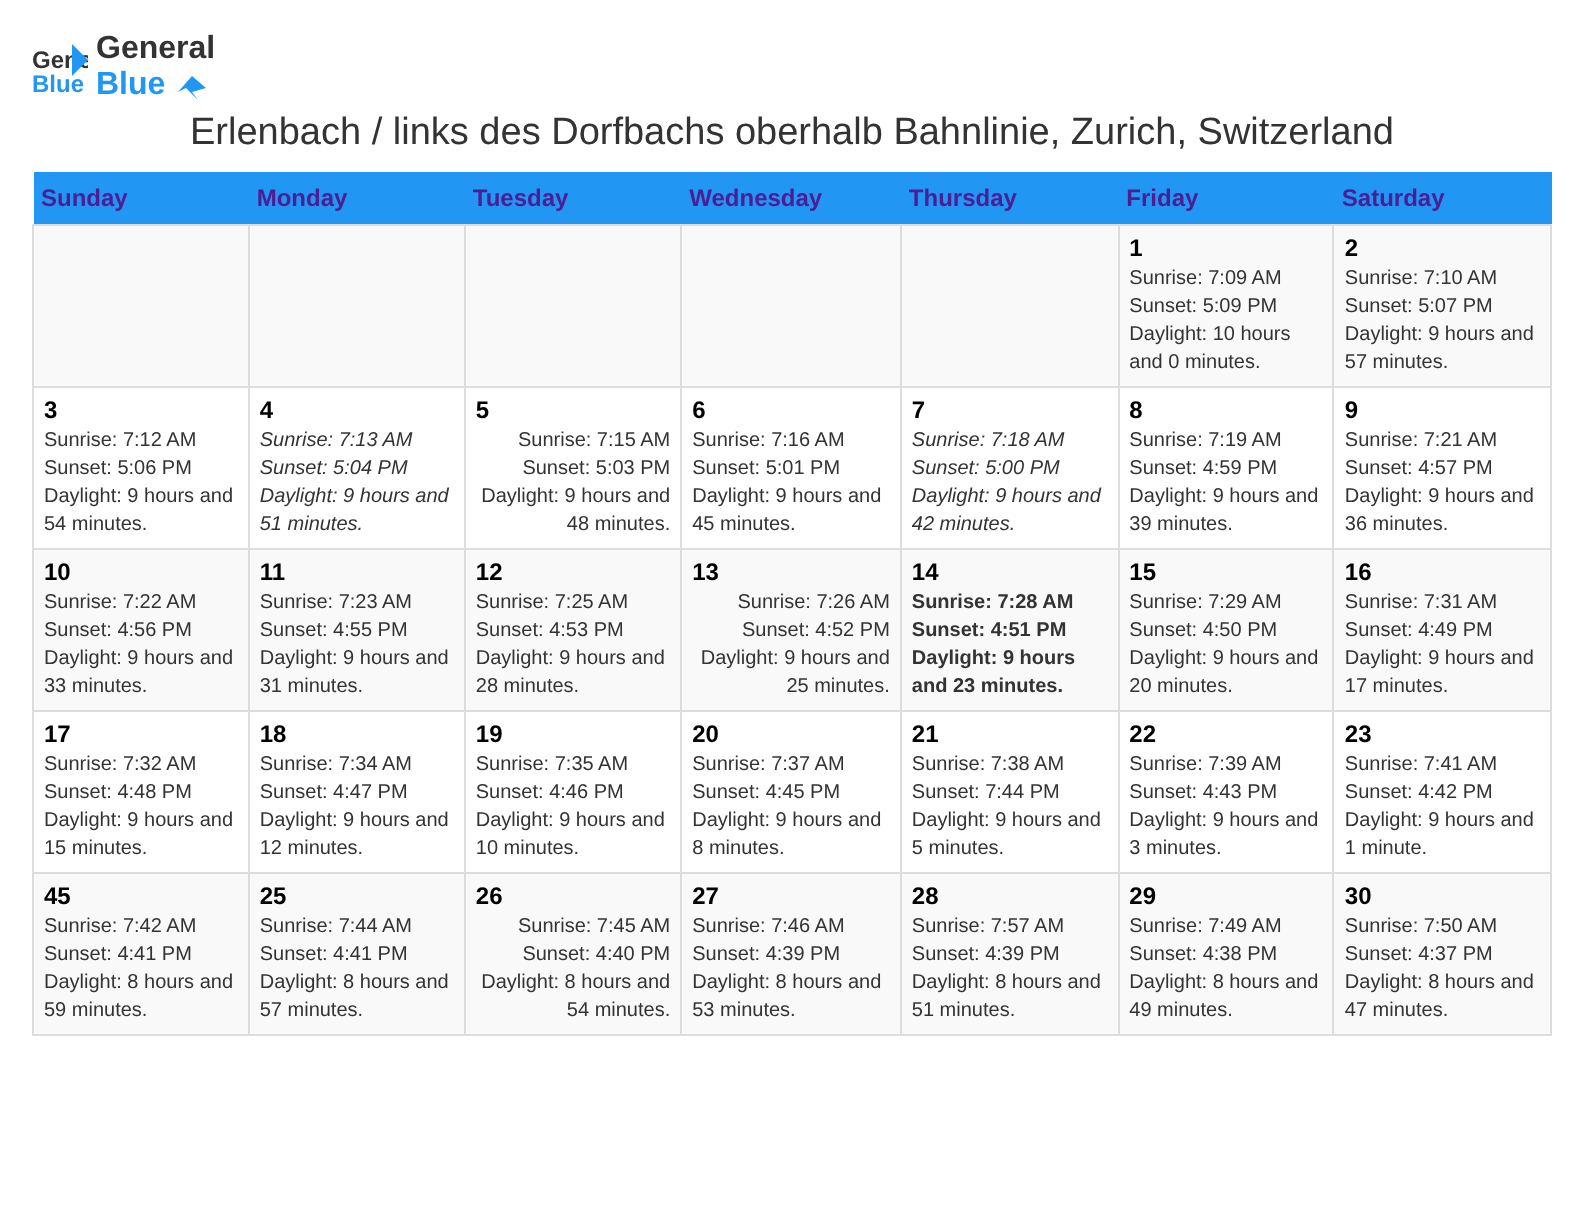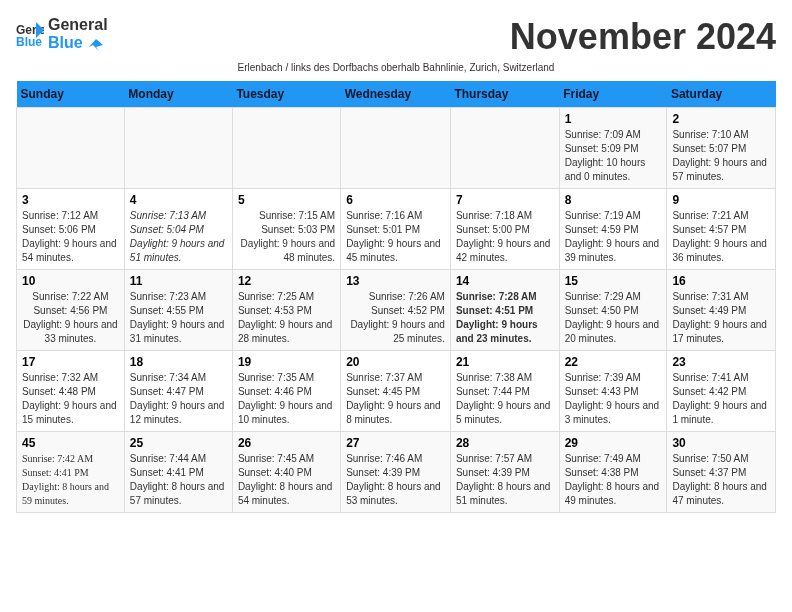--- a/index.html
+++ b/index.html
@@ -28,33 +28,33 @@
       height: 28px;
     }
     .month-title {
       font-size: 36px;
       font-weight: bold;
       color: #333;
       text-align: right;
     }
     .subtitle {
       text-align: center;
-      font-size: 10px;
+      font-size: 19px;
       color: #333;
       margin-bottom: 8px;
       font-weight: normal;
     }
     table {
       width: 100%;
       border-collapse: collapse;
       font-size: 11px;
     }
     thead tr th {
       background-color: #2196F3;
-      color: #0f172a;
+      color: #4c1d95;
       padding: 6px 4px;
       text-align: left;
       font-size: 12px;
       font-weight: bold;
     }
     tbody tr td {
       border: 1px solid #ddd;
       padding: 4px 5px;
       vertical-align: top;
       width: 113px;
@@ -97,21 +97,20 @@
         <span class="logo-general" style="font-size:16px;font-weight:bold;">General</span>
       </div>
       <div>
         <span class="logo-blue" style="font-size:16px;font-weight:bold;">Blue</span>
         <svg width="14" height="14" viewBox="0 0 14 14" style="margin-left:2px;vertical-align:middle;">
           <polygon points="7,2 14,8 7,10 10,14 4,8 0,10 7,2" fill="#2196F3"></polygon>
         </svg>
       </div>
     </div>
   </div>
-  <div class="month-title">November 2024</div>
 </div>
 
 <div class="subtitle">Erlenbach / links des Dorfbachs oberhalb Bahnlinie, Zurich, Switzerland</div>
 
 <table>
   <thead>
     <tr id="header-row">
         <th>Sunday</th>
         <th>Monday</th>
         <th>Tuesday</th>
@@ -161,41 +160,41 @@
 Daylight: 9 hours and 48 minutes.</div>
         </td>
         <td>
           <span class="day-num">6</span>
           <div class="day-info" style="white-space: pre-line;">Sunrise: 7:16 AM
 Sunset: 5:01 PM
 Daylight: 9 hours and 45 minutes.</div>
         </td>
         <td>
           <span class="day-num">7</span>
-          <div class="day-info" style="white-space: pre-line;">Sunrise: 7:18 AM
+          <div class="day-info" style="white-space: pre-line; font-style: italic;">Sunrise: 7:18 AM
 Sunset: 5:00 PM
 Daylight: 9 hours and 42 minutes.</div>
         </td>
         <td>
           <span class="day-num">8</span>
           <div class="day-info" style="white-space: pre-line;">Sunrise: 7:19 AM
 Sunset: 4:59 PM
 Daylight: 9 hours and 39 minutes.</div>
         </td>
         <td>
           <span class="day-num">9</span>
           <div class="day-info" style="white-space: pre-line;">Sunrise: 7:21 AM
 Sunset: 4:57 PM
 Daylight: 9 hours and 36 minutes.</div>
         </td>
       </tr>
       <tr>
         <td>
           <span class="day-num">10</span>
-          <div class="day-info" style="white-space: pre-line; text-align: center;">Sunrise: 7:22 AM
+          <div class="day-info" style="white-space: pre-line;">Sunrise: 7:22 AM
 Sunset: 4:56 PM
 Daylight: 9 hours and 33 minutes.</div>
         </td>
         <td>
           <span class="day-num">11</span>
           <div class="day-info" style="white-space: pre-line;">Sunrise: 7:23 AM
 Sunset: 4:55 PM
 Daylight: 9 hours and 31 minutes.</div>
         </td>
         <td>
@@ -269,33 +268,33 @@
         <td>
           <span class="day-num">23</span>
           <div class="day-info" style="white-space: pre-line;">Sunrise: 7:41 AM
 Sunset: 4:42 PM
 Daylight: 9 hours and 1 minute.</div>
         </td>
       </tr>
       <tr>
         <td>
           <span class="day-num">45</span>
-          <div class="day-info" style="white-space: pre-line; font-family: Liberation Serif, serif;">Sunrise: 7:42 AM
+          <div class="day-info" style="white-space: pre-line;">Sunrise: 7:42 AM
 Sunset: 4:41 PM
 Daylight: 8 hours and 59 minutes.</div>
         </td>
         <td>
           <span class="day-num">25</span>
           <div class="day-info" style="white-space: pre-line;">Sunrise: 7:44 AM
 Sunset: 4:41 PM
 Daylight: 8 hours and 57 minutes.</div>
         </td>
         <td>
           <span class="day-num">26</span>
-          <div class="day-info" style="white-space: pre-line;">Sunrise: 7:45 AM
+          <div class="day-info" style="white-space: pre-line; text-align: right;">Sunrise: 7:45 AM
 Sunset: 4:40 PM
 Daylight: 8 hours and 54 minutes.</div>
         </td>
         <td>
           <span class="day-num">27</span>
           <div class="day-info" style="white-space: pre-line;">Sunrise: 7:46 AM
 Sunset: 4:39 PM
 Daylight: 8 hours and 53 minutes.</div>
         </td>
         <td>

